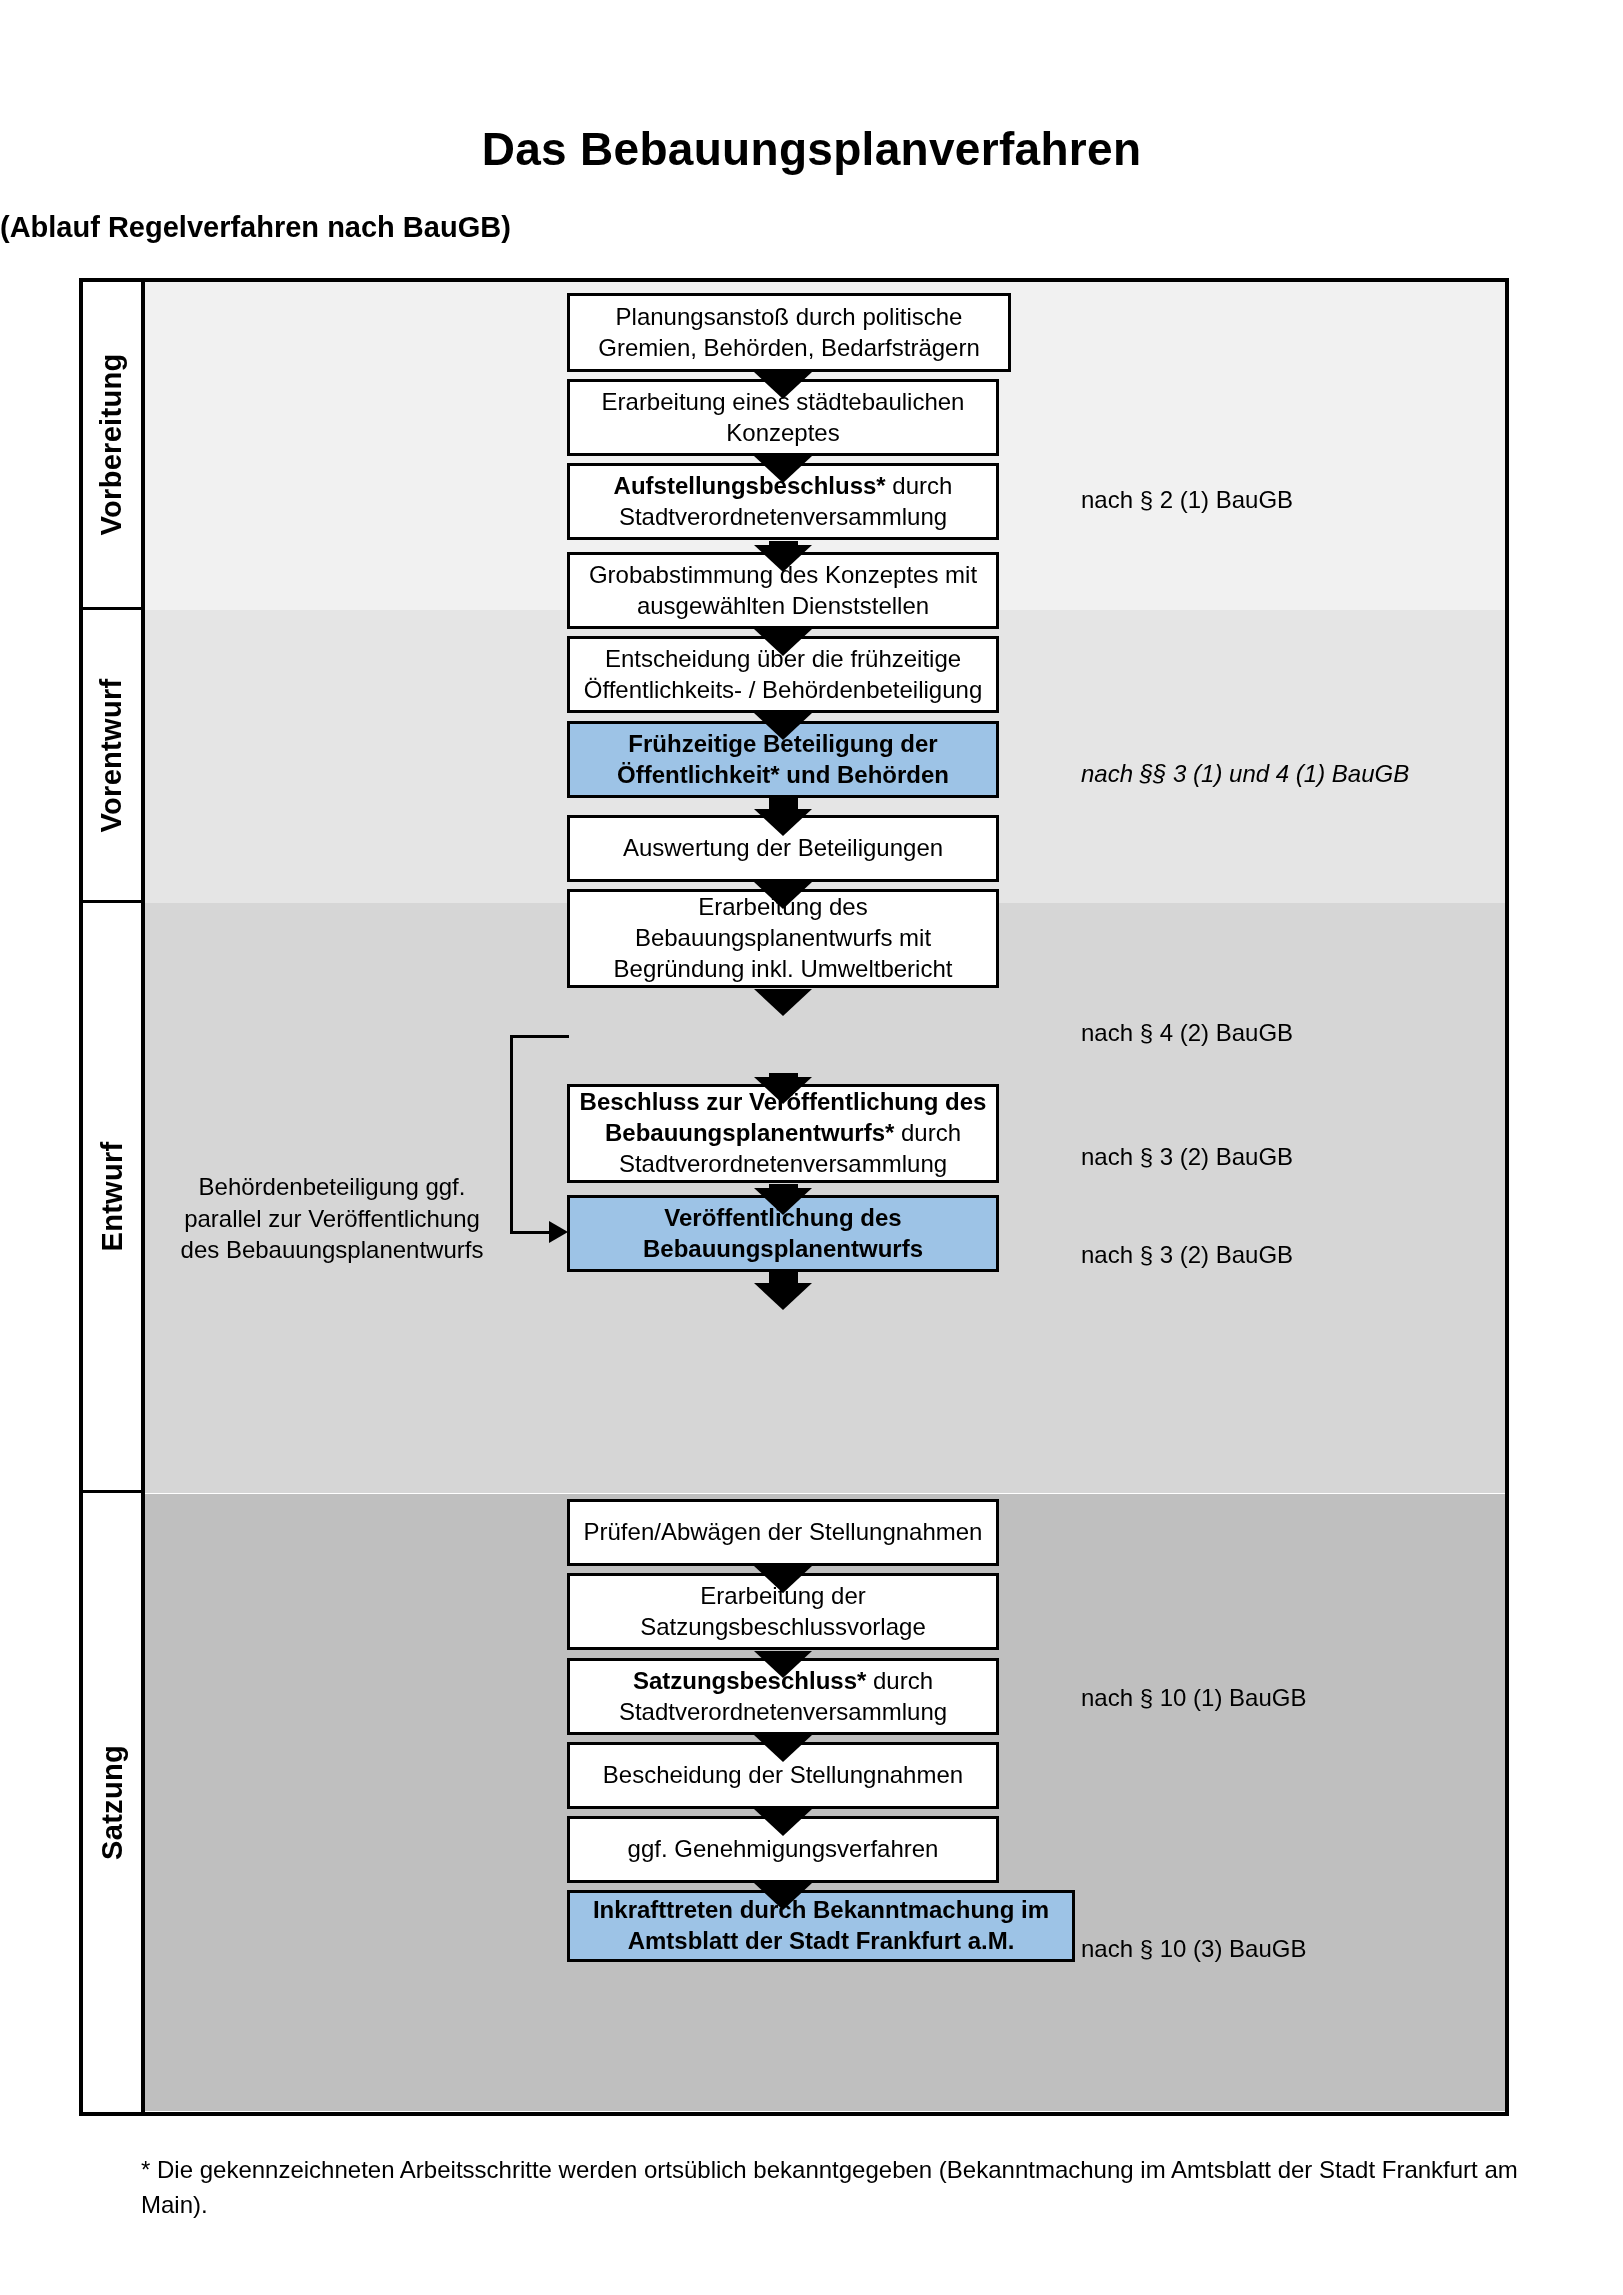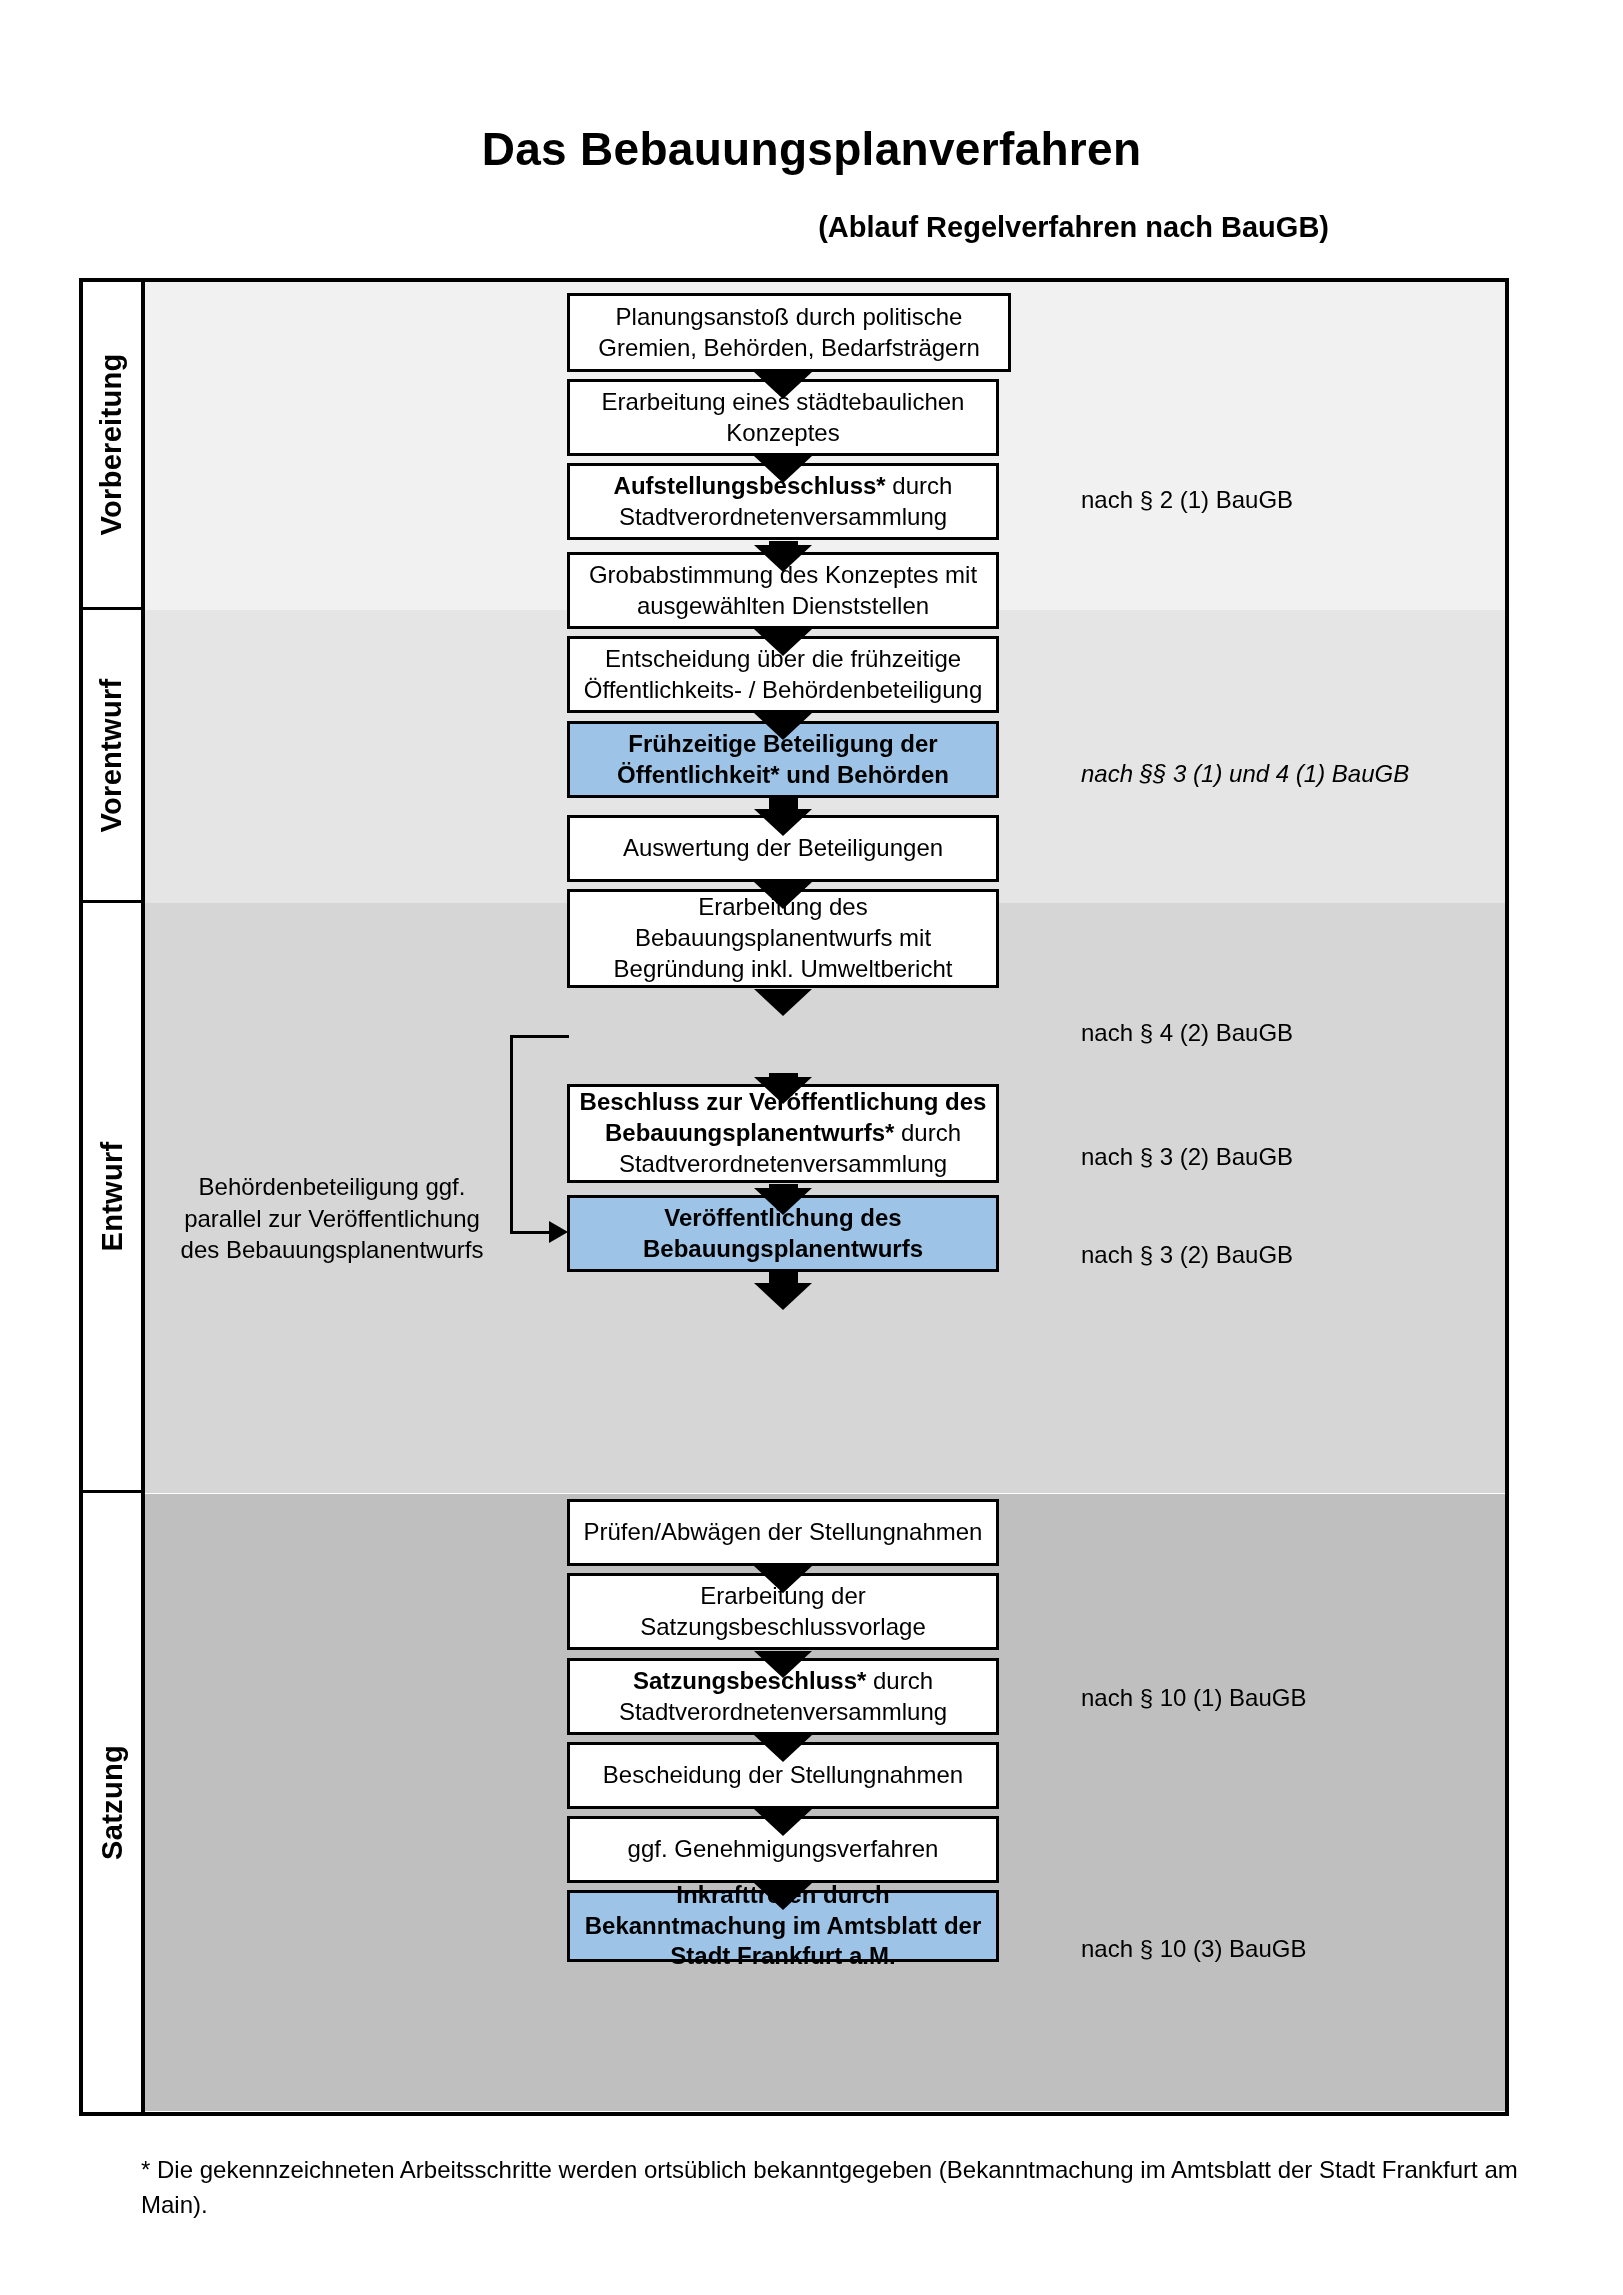--- a/index.html
+++ b/index.html
@@ -25,21 +25,21 @@
     text-align: center;
     font-size: 46px;
     font-weight: bold;
     letter-spacing: 0.3px;
   }
   .subtitle {
     position: absolute;
     left: 0;
     top: 211px;
     width: 1329px;
-    text-align: right;
+    text-align: left;
     font-size: 29px;
     font-weight: bold;
   }
 
   
   .frame {
     position: absolute;
     left: 79px;
     top: 278px;
     width: 1430px;
@@ -342,21 +342,21 @@
   </div>
 
   <div class="node" style="left:484px;top:1534px;width:432px;height:67px;">
     <span>ggf. Genehmigungsverfahren</span>
   </div>
   <div class="arrow" style="left:700px;top:1601px;">
     <div class="stem" style="height:3.9px;"></div>
     <div class="head" style="top:0px;"></div>
   </div>
 
-  <div class="node highlight" style="left:484px;top:1608px;width:432px;height:72px;">
+  <div class="node highlight" style="left:484px;top:1608px;width:508px;height:72px;">
     <span>
       <b>Inkrafttreten </b>
       <span>durch Bekanntmachung im Amtsblatt der Stadt Frankfurt a.M.</span>
     </span>
   </div>
 
   <div class="ref" style="left:998px;top:204px;">
     <span>nach § 2 (1) BauGB</span>
   </div>
   <div class="ref" style="left:998px;top:478px;font-style:italic;">

